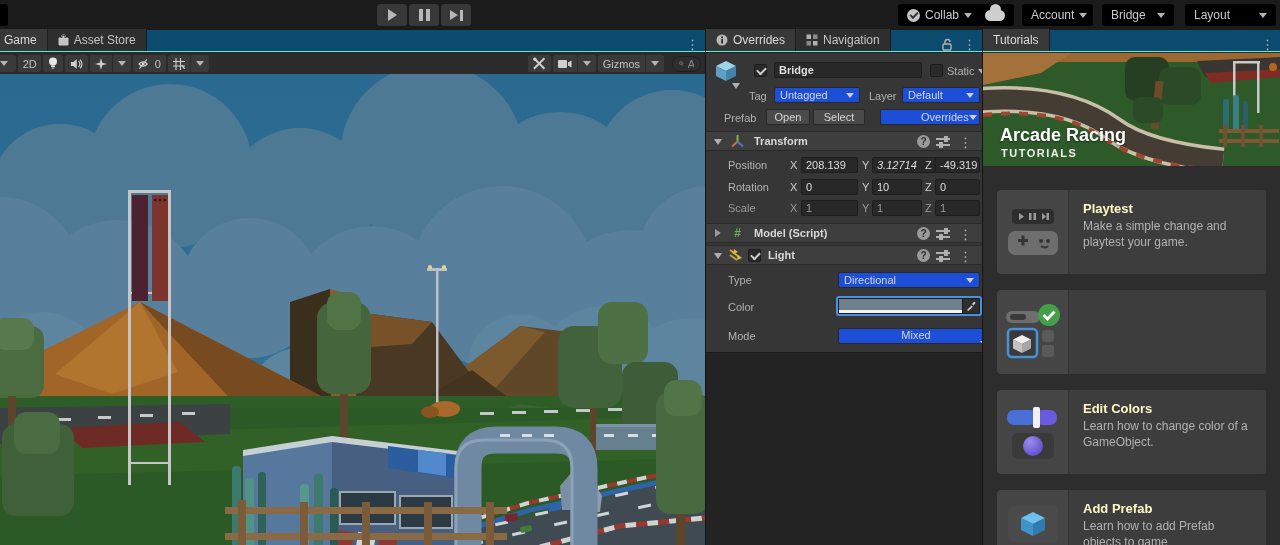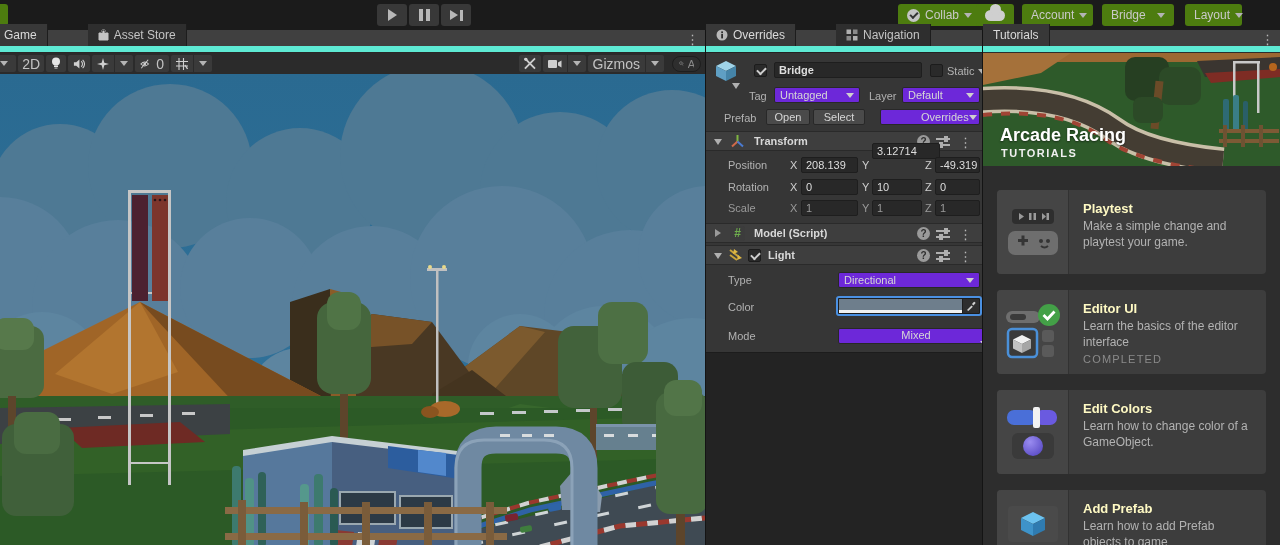--- a/index.html
+++ b/index.html
@@ -2,65 +2,65 @@
 <html><head>
 <meta charset="utf-8">
 <style>
   * { margin:0; padding:0; box-sizing:border-box; }
   html,body { width:1280px; height:545px; overflow:hidden; background:#191919;
     font-family:"Liberation Sans", sans-serif; -webkit-font-smoothing:antialiased; }
   .app { position:relative; width:1280px; height:545px; background:#191919; color:#c8c8c8; font-size:12px; }
 
   
   .topbar { position:absolute; left:0; top:0; width:1280px; height:30px; background:#1b1b1b; }
-  .tb-btn { position:absolute; top:4px; height:22px; background:#4d7c0f; border-radius:3px;
+  .tb-btn { position:absolute; top:4px; height:22px; background:#000000; border-radius:3px;
     display:flex; align-items:center; justify-content:center; gap:5px; color:#c9c9c9; font-size:12px; padding:0 9px; }
   .tb-sliver { left:-14px; width:22px; }
   .play-group { display:flex; gap:2px; position:absolute; left:377px; top:4px; }
   .pg-btn { width:30px; height:22px; background:#383838; border-radius:3px; display:flex; align-items:center; justify-content:center; }
   .tri { width:0; height:0; border-left:9px solid #b8b8b8; border-top:6px solid transparent; border-bottom:6px solid transparent; }
   .pause-bars { display:flex; gap:3px; }
   .pause-bars i { display:block; width:4px; height:12px; background:#b8b8b8; }
   .step { display:flex; align-items:center; gap:2px; }
   .step .tri { border-left-width:8px; border-top-width:5px; border-bottom-width:5px; }
   .step i { display:block; width:3px; height:11px; background:#b8b8b8; }
   .caret { width:0; height:0; border-top:5px solid #b4b4b4; border-left:4px solid transparent; border-right:4px solid transparent; display:inline-block; }
   .collab-badge { width:13px; height:13px; border-radius:50%; background:#c4c4c4; position:relative; }
   .collab-badge:after { content:""; position:absolute; left:3px; top:3px; width:6px; height:3px; border-left:2px solid #333; border-bottom:2px solid #333; transform:rotate(-45deg); }
   .cloud { width:22px; height:11px; background:#cfcfcf; border-radius:8px; position:relative; }
   .cloud:before { content:""; position:absolute; left:5px; top:-6px; width:11px; height:11px; border-radius:50%; background:#cfcfcf; }
 
   
   .panel { position:absolute; top:30px; bottom:0; }
-  .tabbar { position:absolute; left:0; right:0; top:0; height:22px; background:#404040; border-bottom:6px solid #5eead4; display:flex; align-items:flex-end;gap:40px; }
+  .tabbar { position:absolute; left:0; right:0; top:0; height:22px; background:#0c4a6e; border-bottom:1px solid #5eead4; display:flex; align-items:flex-end; }
   .tab { height:22px; display:flex; align-items:center; gap:5px; padding:0 10px; background:#2e2e2e; color:#c4c4c4; font-size:12px; border-right:1px solid #1d1d1d; }
   .tab.sel { background:#383838; color:#dadada; }
   .kebab { color:#b9b9b9; font-size:13px; letter-spacing:0; line-height:1; padding:0 6px; }
   .tab-spacer { flex:1; }
 
   
   .scene-panel { left:0; width:705px; background:#282828; }
   .ctrlbar { position:absolute; left:0; right:0; top:23px; height:21px; background:#2b2b2b; display:flex; align-items:center; padding:0 4px; gap:2px; }
-  .cb-btn { height:17px; min-width:20px; background:#3a3a3a; border-radius:2px; display:flex; align-items:center; justify-content:center; gap:3px; padding:0 5px; color:#c2c2c2; font-size:14px; }
+  .cb-btn { height:17px; min-width:20px; background:#3a3a3a; border-radius:2px; display:flex; align-items:center; justify-content:center; gap:3px; padding:0 5px; color:#c2c2c2; font-size:11px; }
   .cb-btn svg { display:block; }
   .cb-group { display:flex; gap:1px; }
   .searchbox { height:16px; flex:1; margin-left:6px; background:#2e2e2e; border:1px solid #1e1e1e; border-radius:8px; display:flex; align-items:center; padding:0 6px; gap:4px; }
   .searchbox input { background:transparent; border:none; outline:none; color:#bdbdbd; font-size:11px; width:100%; font-family:"Liberation Sans",sans-serif; }
   .searchbox input::placeholder { color:#8a8a8a; }
   .viewport { position:absolute; left:0; right:0; top:44px; bottom:0; }
   .viewport svg { display:block; }
 
   
   .inspector { left:705px; width:277px; background:#232323; border-left:1px solid #141414; }
   .insp-body { position:absolute; left:0; right:0; top:23px; bottom:0; background:#232323; }
   .insp-rows { position:absolute; left:0; right:0; top:0; height:300px; background:#363636; border-bottom:1px solid #1c1c1c; }
   .lbl { position:absolute; color:#b2b2b2; font-size:11px; }
   .field { position:absolute; background:#282828; border:1px solid #1e1e1e; border-radius:2px; color:#dedede; font-size:11px;
     display:flex; align-items:center; padding:0 4px; overflow:hidden; white-space:nowrap; height:16px; }
-  .drop { position:absolute; background:#6d28d9; border:1px solid #282828; border-radius:2px; color:#d6d6d6; font-size:11px;
+  .drop { position:absolute; background:#1d4ed8; border:1px solid #282828; border-radius:2px; color:#d6d6d6; font-size:11px;
     display:flex; align-items:center; padding:0 5px; height:16px; }
   .drop .caret { margin-left:auto; border-top-color:#cfcfcf; border-left-width:4px; border-right-width:4px; }
   .mini-btn { position:absolute; height:16px; background:#4a4a4a; border:1px solid #282828; border-radius:2px; color:#d6d6d6; font-size:11px;
     display:flex; align-items:center; justify-content:center; padding:0 6px; }
   .checkbox { position:absolute; width:13px; height:13px; background:#2a2a2a; border:1px solid #1c1c1c; border-radius:2px; }
   .checkbox.on:after { content:""; position:absolute; left:2px; top:2px; width:7px; height:4px; border-left:2px solid #cfcfcf; border-bottom:2px solid #cfcfcf; transform:rotate(-45deg); }
   .comp-head { position:absolute; left:0; right:0; height:20px; background:#3e3e3e; border-top:1px solid #2a2a2a; border-bottom:1px solid #2a2a2a; }
   .comp-title { position:absolute; left:48px; top:3px; font-weight:bold; font-size:11px; color:#d8d8d8; }
   .fold { position:absolute; width:0; height:0; }
   .fold.open { border-top:6px solid #b0b0b0; border-left:4px solid transparent; border-right:4px solid transparent; }
@@ -126,21 +126,21 @@
       <span class="cloud"></span>
     </div>
     <div class="tb-btn" style="left:1022px; width:71px; justify-content:space-between;">
       <span>Account</span>
       <span class="caret"></span>
     </div>
     <div class="tb-btn" style="left:1102px; width:72px; justify-content:space-between;">
       <span>Bridge</span>
       <span class="caret"></span>
     </div>
-    <div class="tb-btn" style="left:1185px; width:57px; justify-content:space-between;text-align:center;">
+    <div class="tb-btn" style="left:1185px; width:91px; justify-content:space-between;text-align:center;">
       <span>Layout</span>
       <span class="caret"></span>
     </div>
   </div>
 
   <div class="panel scene-panel">
     <div class="tabbar">
       <div class="tab sel" style="margin-left:-8px; padding-left:12px;">
         <span>Game</span>
       </div>
@@ -520,21 +520,21 @@
             </span>
           <span class="kebab-abs" style="right:10px; top:3px;">⋮</span>
         </div>
 
         <span class="lbl" style="left:22px; top:106px;">Position</span>
         <span class="lbl axisfield" style="left:84px; top:106px;">X</span>
         <div class="field" style="left:95px; top:104px; width:57px;">
             <span>208.139</span>
           </div>
         <span class="lbl axisfield" style="left:156px; top:106px;">Y</span>
-        <div class="field" style="left:166px; top:90px; width:68px;">
+        <div class="field" style="left:166px; top:104px; width:68px;font-style:italic;">
             <span>3.12714</span>
           </div>
         <span class="lbl axisfield" style="left:219px; top:106px;">Z</span>
         <div class="field" style="left:229px; top:104px; width:45px;">
             <span>-49.319</span>
           </div>
 
         <span class="lbl" style="left:22px; top:128px;">Rotation</span>
         <span class="lbl axisfield" style="left:84px; top:128px;">X</span>
         <div class="field" style="left:95px; top:126px; width:57px;">
@@ -697,25 +697,20 @@
             <rect x="4" y="26" width="29" height="28" rx="4" fill="#3a3a3a" stroke="#4a90d9" stroke-width="2.5"></rect>
             <polygon points="18,32 27,36.5 18,41 9,36.5" fill="#f0f0f0"></polygon>
             <polygon points="9,36.5 18,41 18,50 9,45.5" fill="#c2c2c2"></polygon>
             <polygon points="27,36.5 18,41 18,50 27,45.5" fill="#a6a6a6"></polygon>
             <rect x="38" y="27" width="12" height="12" rx="3" fill="#5a5a5a"></rect>
             <rect x="38" y="42" width="12" height="12" rx="3" fill="#5a5a5a"></rect>
             <circle cx="45" cy="12" r="11" fill="#43a047"></circle>
             <path d="M39.5 12 l4 4 l7 -7.5" stroke="#ffffff" stroke-width="2.8" fill="none"></path>
           </svg>
         </div>
-        <div class="card-text">
-          <div class="card-title">Editor UI</div>
-          <div class="card-desc">Learn the basics of the editor interface</div>
-          <div class="card-status">COMPLETED</div>
-        </div>
       </div>
 
       <div class="card">
         <div class="card-icon">
           <svg width="56" height="56" viewBox="0 0 56 56">
             <defs>
               <radialGradient id="sph" cx="0.35" cy="0.3" r="0.9">
                 <stop offset="0" stop-color="#9a8cf0"></stop>
                   <stop offset="1" stop-color="#5243c0"></stop>
               </radialGradient>

